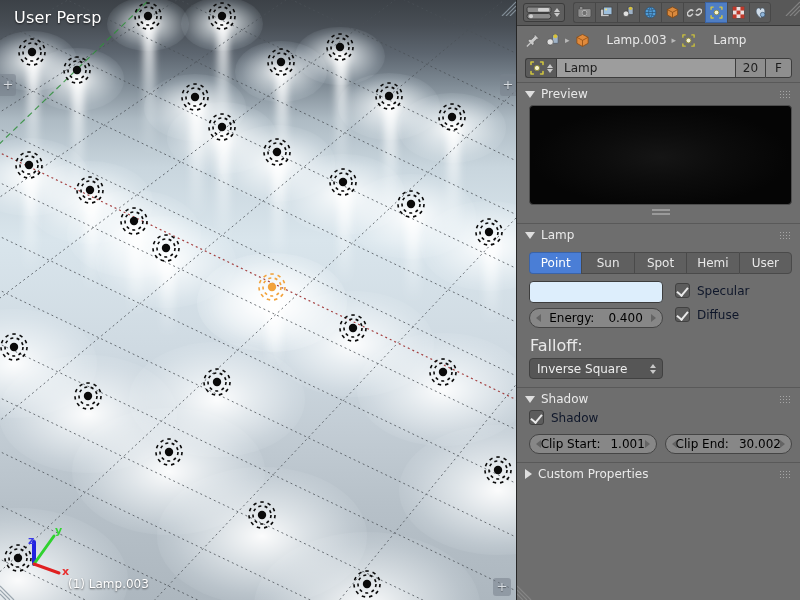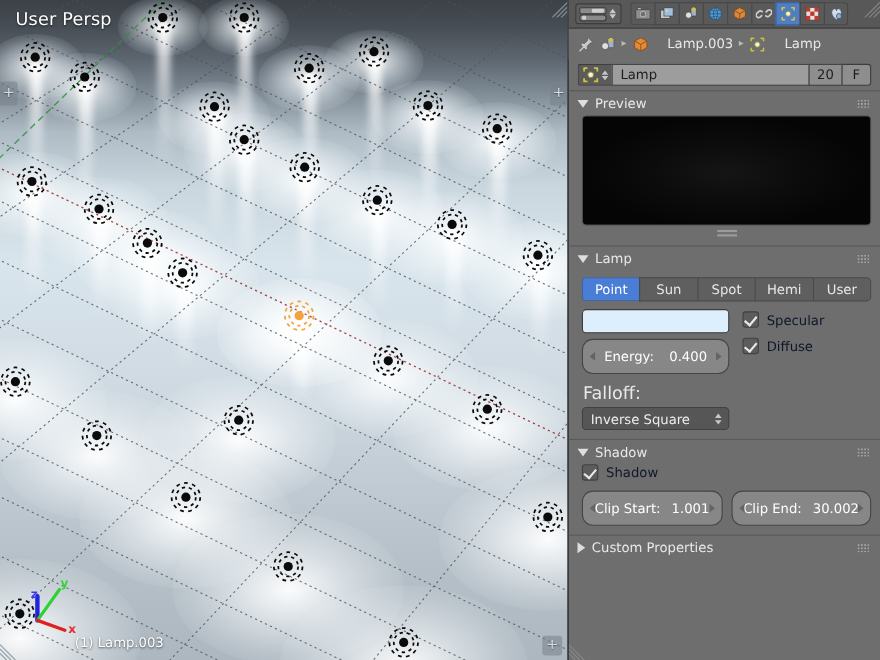--- a/index.html
+++ b/index.html
@@ -175,24 +175,24 @@
 
   .cols { display: flex; gap: 12px; }
   .colL { width: 134px; }
   .colR { flex: 1; padding-top: 2px; }
 
   .swatch {
     height: 22px; border: 1px solid #3d3d3d; border-radius: 4px;
   }
   .numfield {
     position: relative;
-    height: 32px; margin-top: 5px;
+    height: 20px; margin-top: 5px;
     background: #878787; border: 1px solid #454545; border-radius: 10px;
     display: flex; align-items: center; justify-content: center; gap: 14px;
-    color: #ffffff; font-size: 12px;
+    color: #000000; font-size: 12px;
   }
   .numfield .nlab { }
   .numfield .nval { }
   .nf-arr { position: absolute; top: 50%; transform: translateY(-50%); opacity: .45; }
   .nf-l { left: 6px; width: 0; height: 0; border-top: 4px solid transparent; border-bottom: 4px solid transparent; border-right: 5px solid #3a3a3a; }
   .nf-r { right: 6px; width: 0; height: 0; border-top: 4px solid transparent; border-bottom: 4px solid transparent; border-left: 5px solid #3a3a3a; }
 
   .sublabel { font-size: 16px; color: #e9e9e9; margin: 8px 0 3px 1px; }
   .dropdown {
     position: relative;

